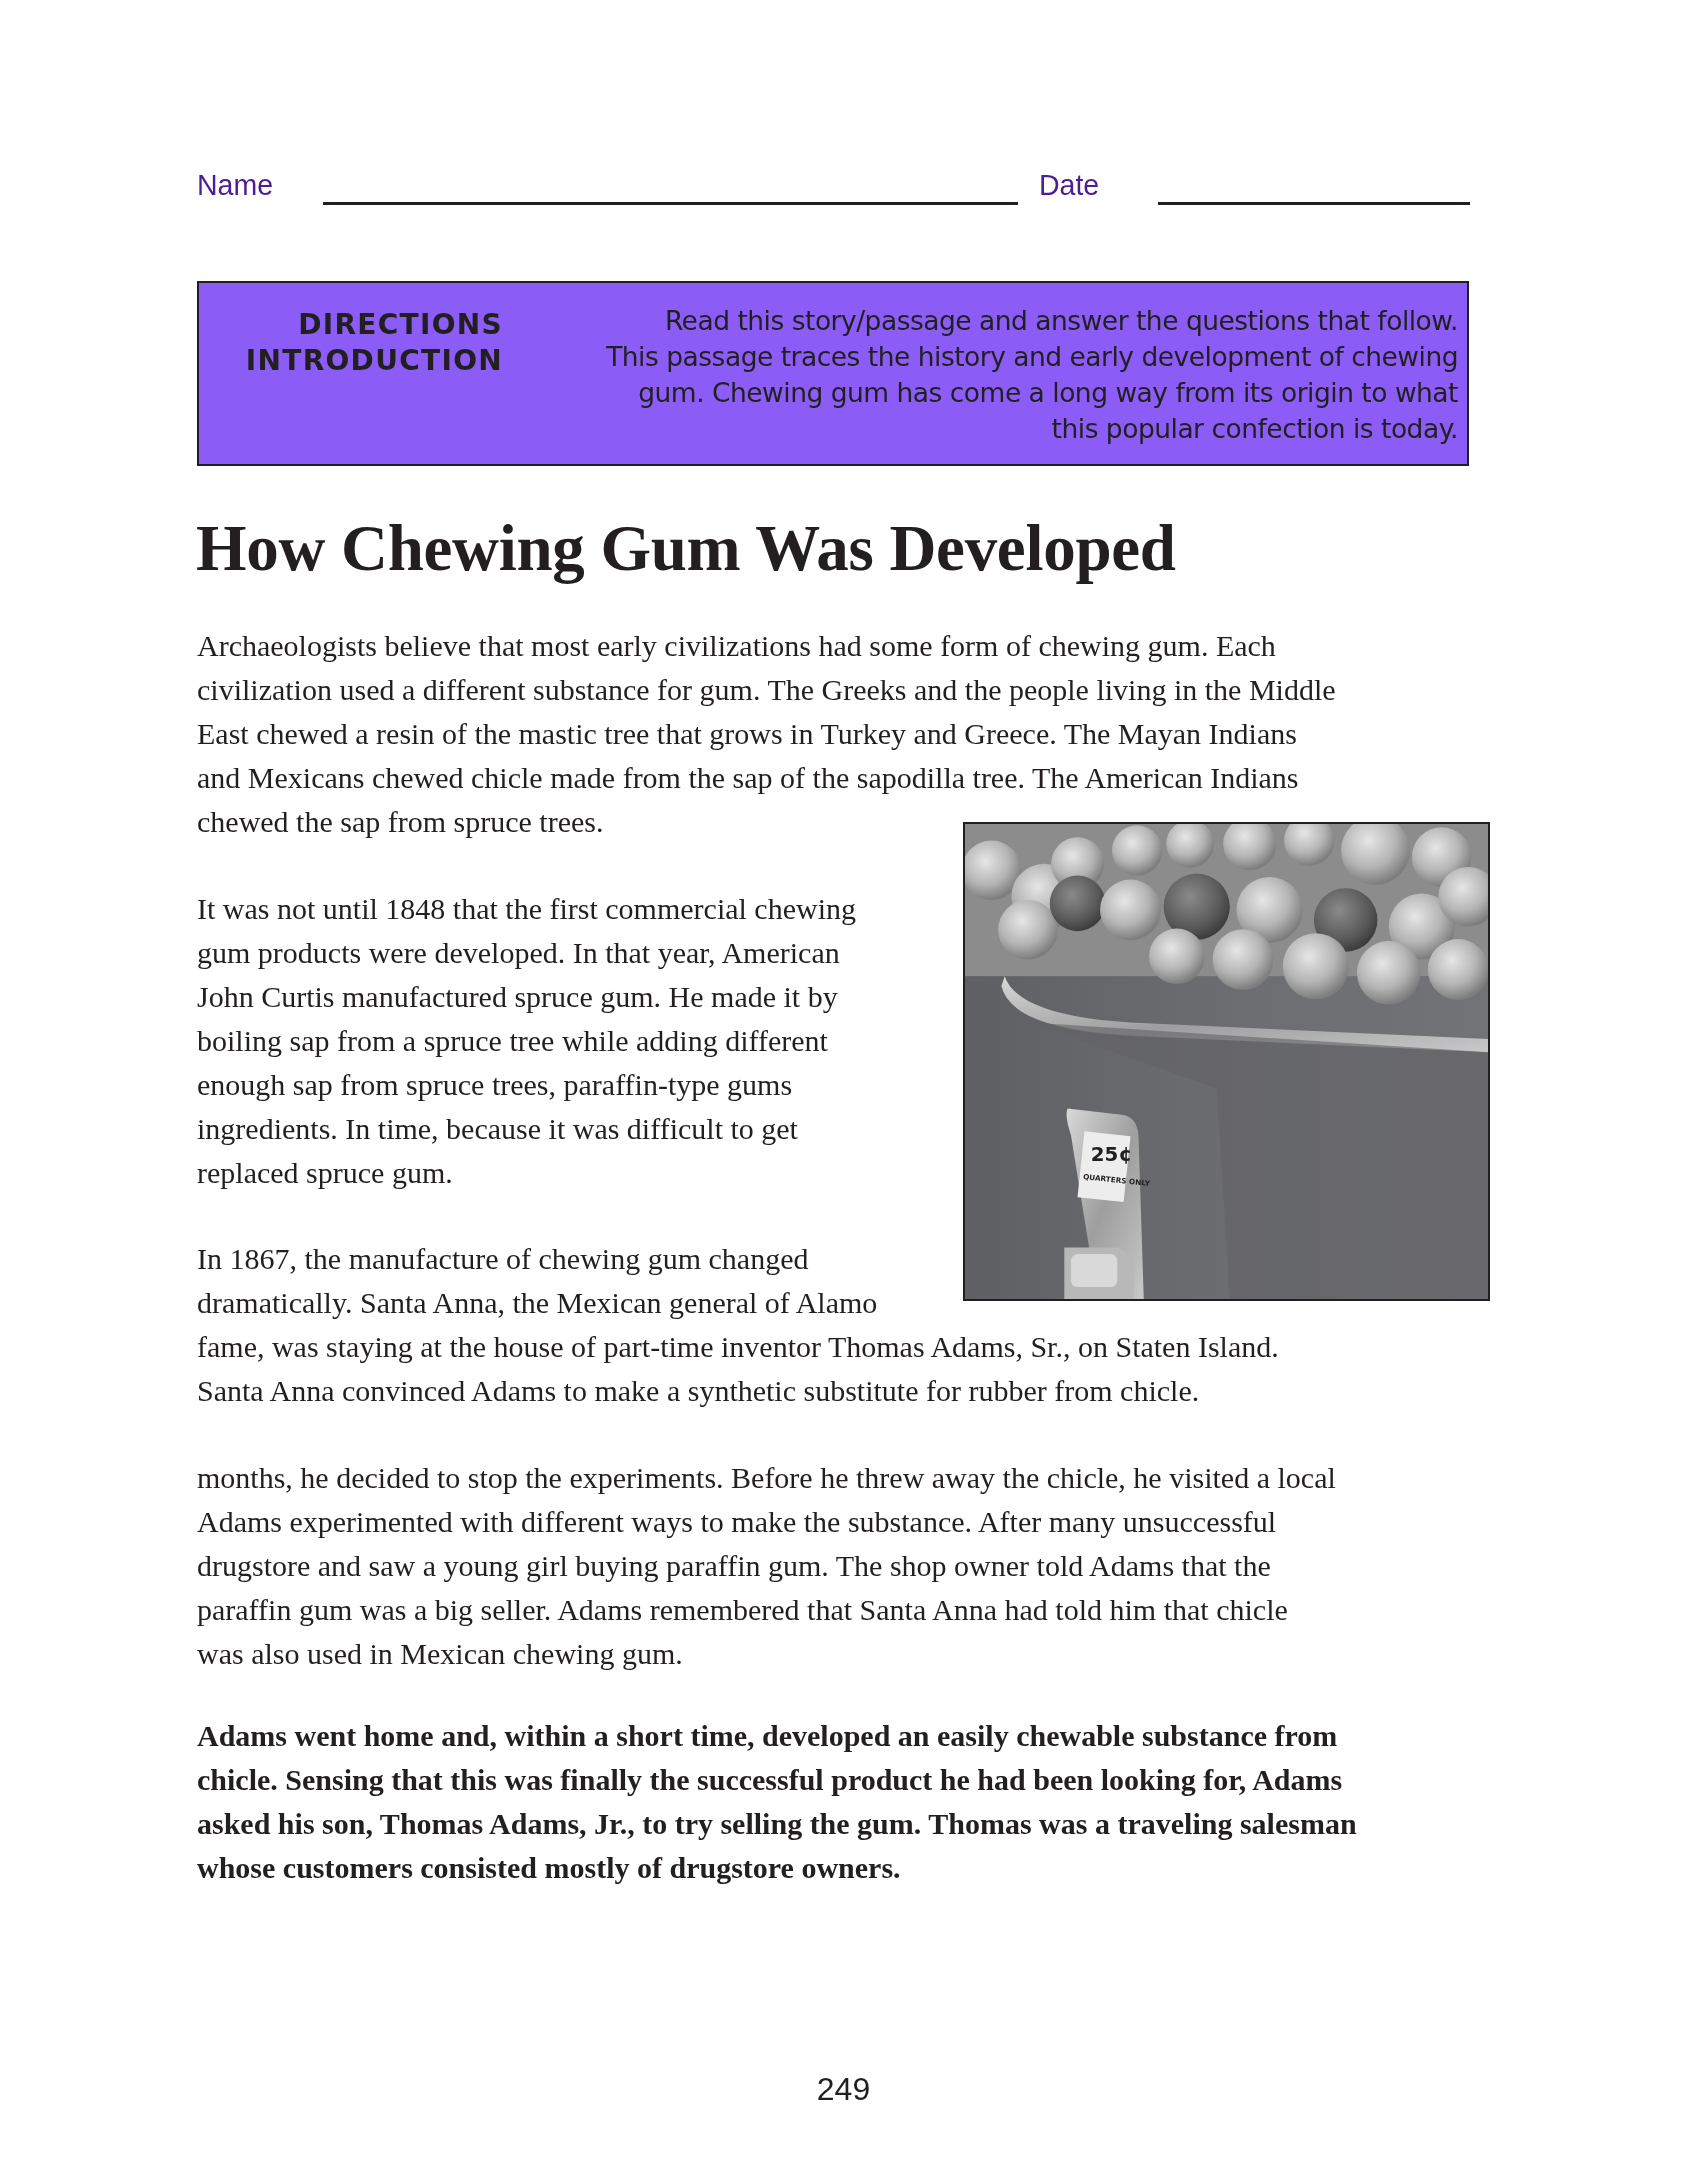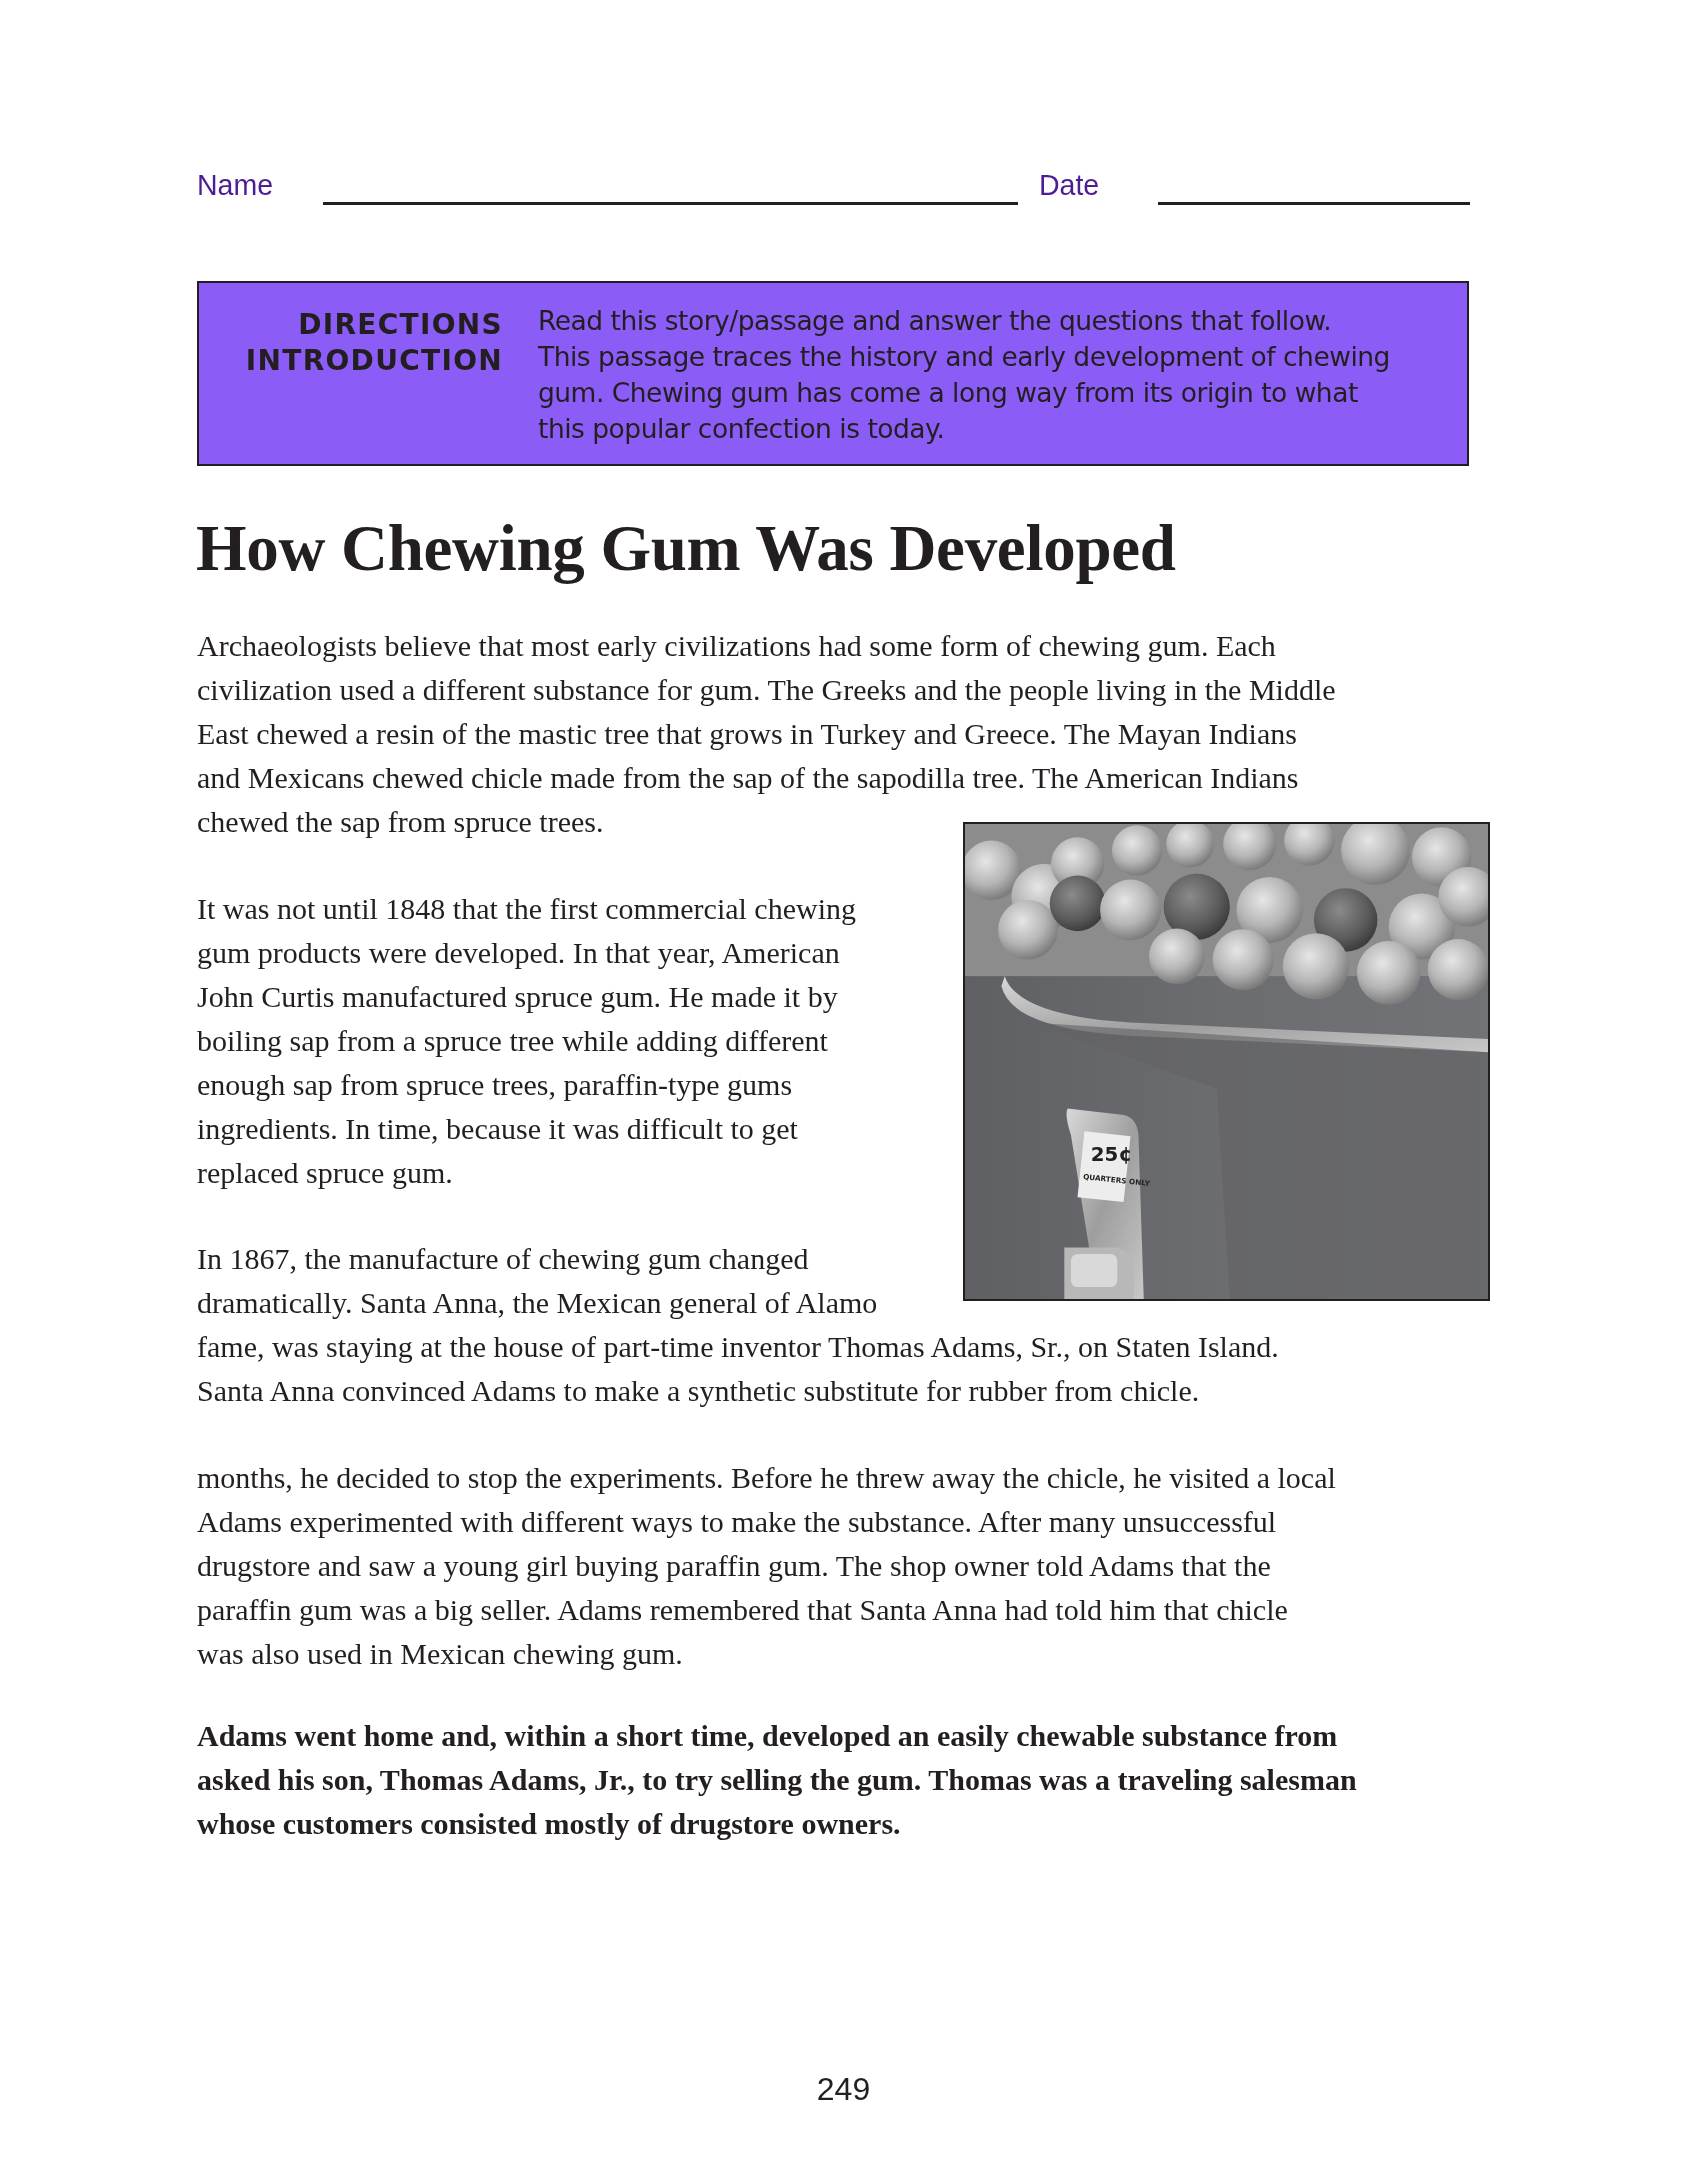--- a/index.html
+++ b/index.html
@@ -13,21 +13,21 @@
 
     
     .directions { position: absolute; left: 197px; top: 281px; width: 1268px; height: 181px;
       background: #8b5cf6; border: 2px solid #231f20; border-bottom-width: 2.6px; box-sizing: content-box; }
     .dir-labels { position: absolute; left: 0; top: 24px; width: 304px; text-align: right;
       font-family: "DejaVu Sans", sans-serif; font-weight: bold; font-size: 28px; line-height: 36px;
       letter-spacing: 1.3px; color: #231f20; }
     .dir-labels span { display: block; }
     .dir-text { position: absolute; left: 339px; top: 20px; width: 920px;
       font-family: "DejaVu Sans", sans-serif; font-size: 26.5px; line-height: 36px; color: #231f20;
-      letter-spacing: -0.5px; }
+      letter-spacing: -0.5px; text-align: right; }
 
     
     .title { position: absolute; left: 196px; top: 509px; margin: 0;
       font-family: "Liberation Serif", serif; font-weight: bold; font-size: 65px; line-height: 79px;
       color: #231f20; letter-spacing: -0.3px; }
 
     
     .body-text { position: absolute; left: 197px; width: 1277px;
       font-family: "Liberation Serif", serif; font-size: 30px; line-height: 44px; color: #231f20; }
     .p1 { top: 624px; }
@@ -165,18 +165,19 @@
 <div class="body-text p4">
   <span class="ln">months, he decided to stop the experiments. Before he threw away the chicle, he visited a local</span>
   <span class="ln">Adams experimented with different ways to make the substance. After many unsuccessful</span>
   <span class="ln">drugstore and saw a young girl buying paraffin gum. The shop owner told Adams that the</span>
   <span class="ln">paraffin gum was a big seller. Adams remembered that Santa Anna had told him that chicle</span>
   <span class="ln">was also used in Mexican chewing gum.</span>
 </div>
 
 <div class="body-text p5">
   <span class="ln">Adams went home and, within a short time, developed an easily chewable substance from</span>
+  <span class="ln">chicle. Sensing that this was finally the successful product he had been looking for, Adams</span>
   <span class="ln">asked his son, Thomas Adams, Jr., to try selling the gum. Thomas was a traveling salesman</span>
   <span class="ln">whose customers consisted mostly of drugstore owners.</span>
 </div>
 
 <div class="page-number">249</div>
 
 
 </body></html>

